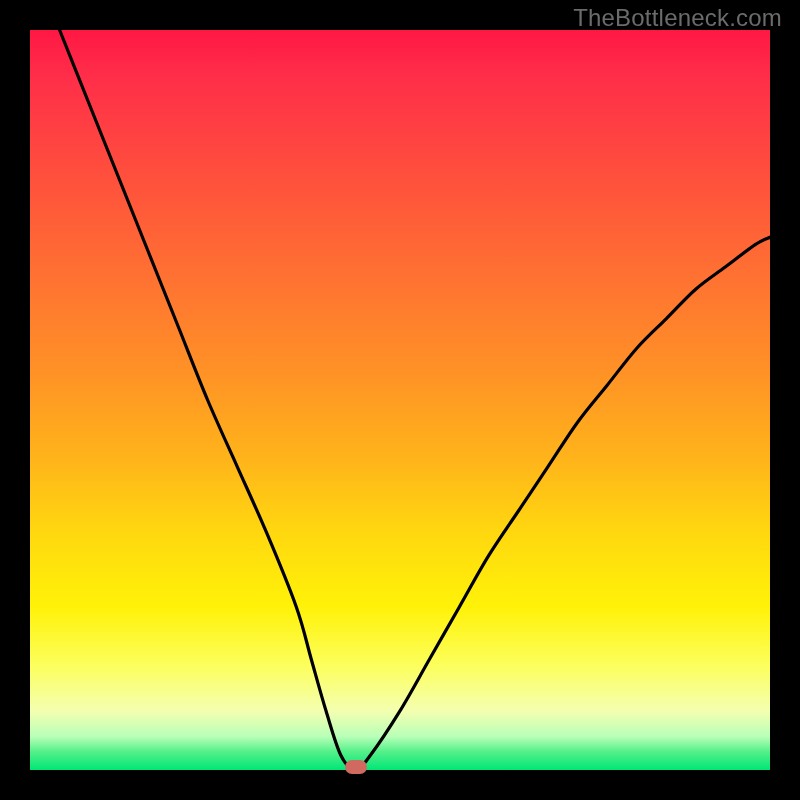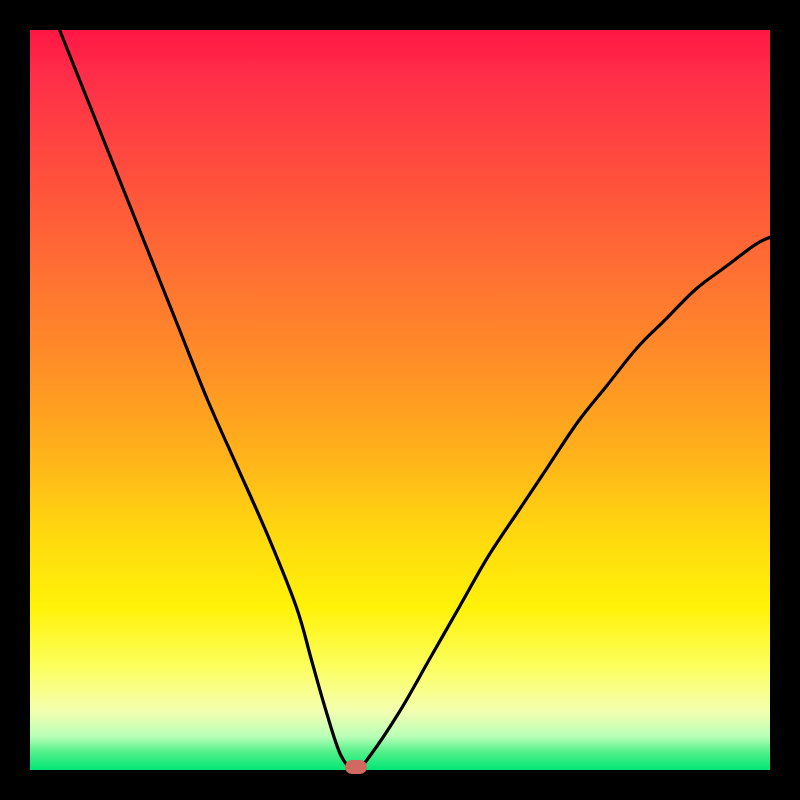--- a/index.html
+++ b/index.html
@@ -64,20 +64,21 @@
     height: 14px;
     border-radius: 7px;
     background: #d06a61; 
     pointer-events: none;
   }
 </style>
 </head>
 <body>
 
 <div class="outer">
+  <div class="watermark">TheBottleneck.com</div>
 
   <div class="plot-area">
     <svg class="curve" viewBox="0 0 740 740" preserveAspectRatio="none">
       <path id="curve-path" fill="none" stroke="#000" stroke-width="3.2" stroke-linecap="round" d="M 29.6 0.0 C 34.5 12.3, 49.3 49.3, 59.2 74.0 C 69.1 98.7, 78.9 123.3, 88.8 148.0 C 98.7 172.7, 108.5 197.3, 118.4 222.0 C 128.3 246.7, 138.1 271.3, 148.0 296.0 C 157.9 320.7, 167.7 346.6, 177.6 370.0 C 187.5 393.4, 197.3 414.4, 207.2 436.6 C 217.1 458.8, 226.9 479.8, 236.8 503.2 C 246.7 526.6, 259.0 556.2, 266.4 577.2 C 273.8 598.2, 276.3 611.7, 281.2 629.0 C 286.1 646.3, 291.1 664.8, 296.0 680.8 C 300.9 696.8, 305.9 715.3, 310.8 725.2 C 315.7 735.1, 320.7 740.0, 325.6 740.0 C 330.5 740.0, 333.0 735.1, 340.4 725.2 C 347.8 715.3, 360.1 696.8, 370.0 680.8 C 379.9 664.8, 389.7 646.3, 399.6 629.0 C 409.5 611.7, 419.3 594.5, 429.2 577.2 C 439.1 559.9, 448.9 541.4, 458.8 525.4 C 468.7 509.4, 478.5 495.8, 488.4 481.0 C 498.3 466.2, 508.1 451.4, 518.0 436.6 C 527.9 421.8, 537.7 405.8, 547.6 392.2 C 557.5 378.6, 567.3 367.5, 577.2 355.2 C 587.1 342.9, 596.9 329.3, 606.8 318.2 C 616.7 307.1, 626.5 298.5, 636.4 288.6 C 646.3 278.7, 656.1 267.6, 666.0 259.0 C 675.9 250.4, 685.7 244.2, 695.6 236.8 C 705.5 229.4, 717.8 219.5, 725.2 214.6 C 732.6 209.7, 737.5 208.4, 740.0 207.2"></path>
     </svg>
     <div id="marker" class="marker" style="left: 314.6px; top: 730px;"></div>
   </div>
 </div>
 
 </body></html>

